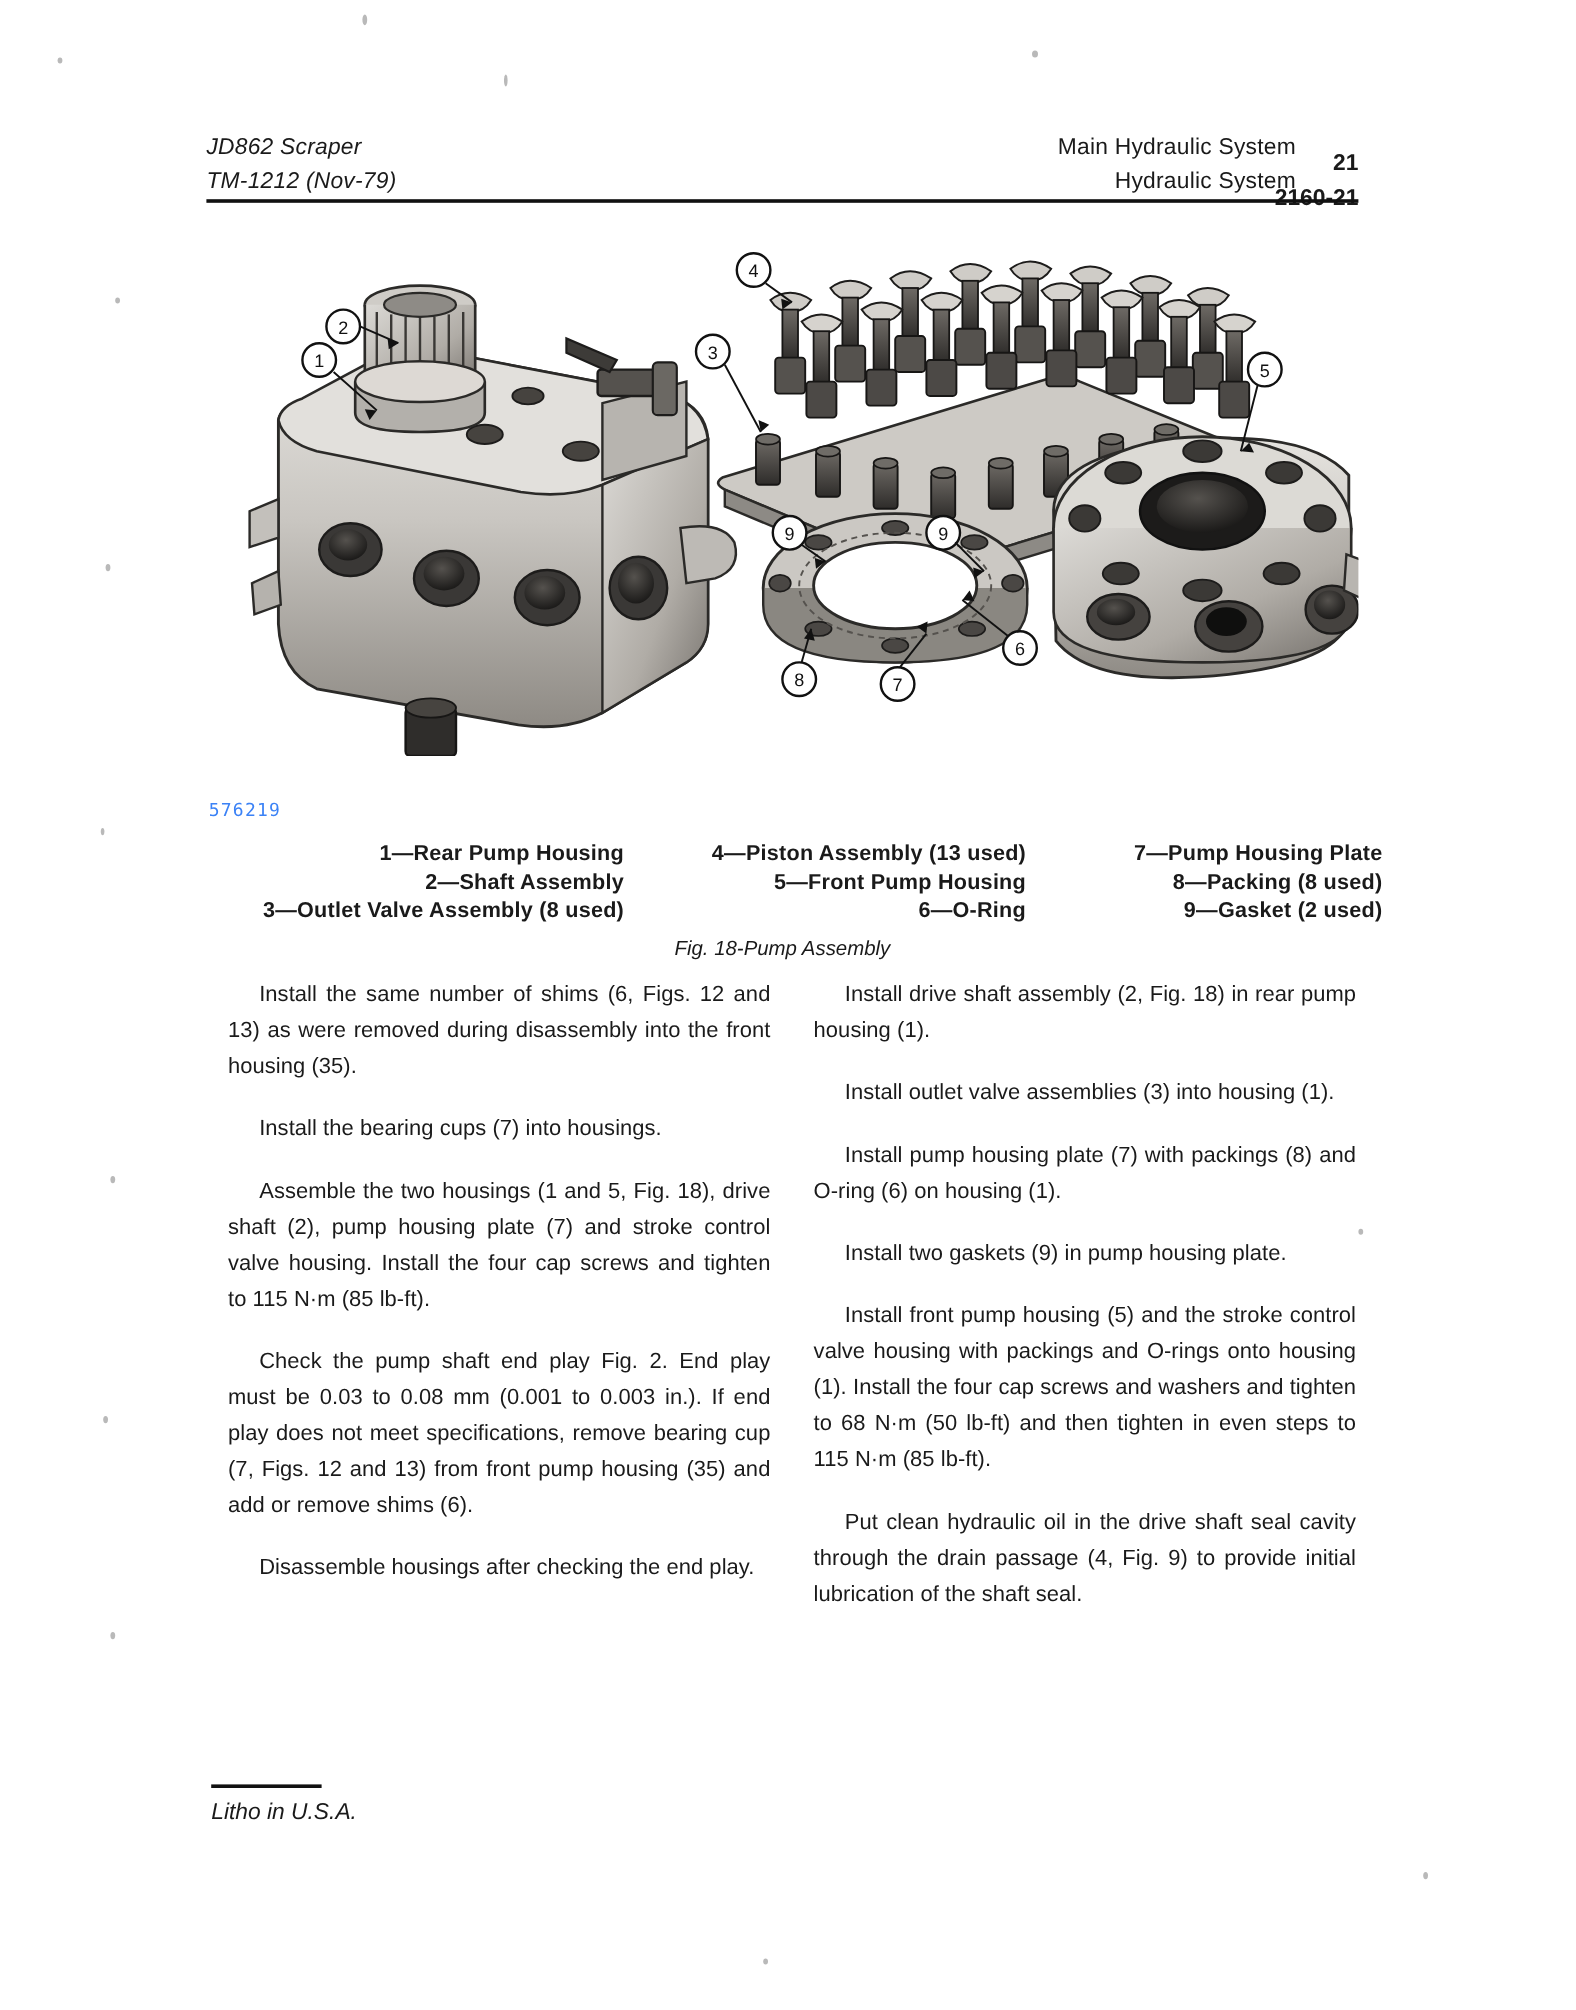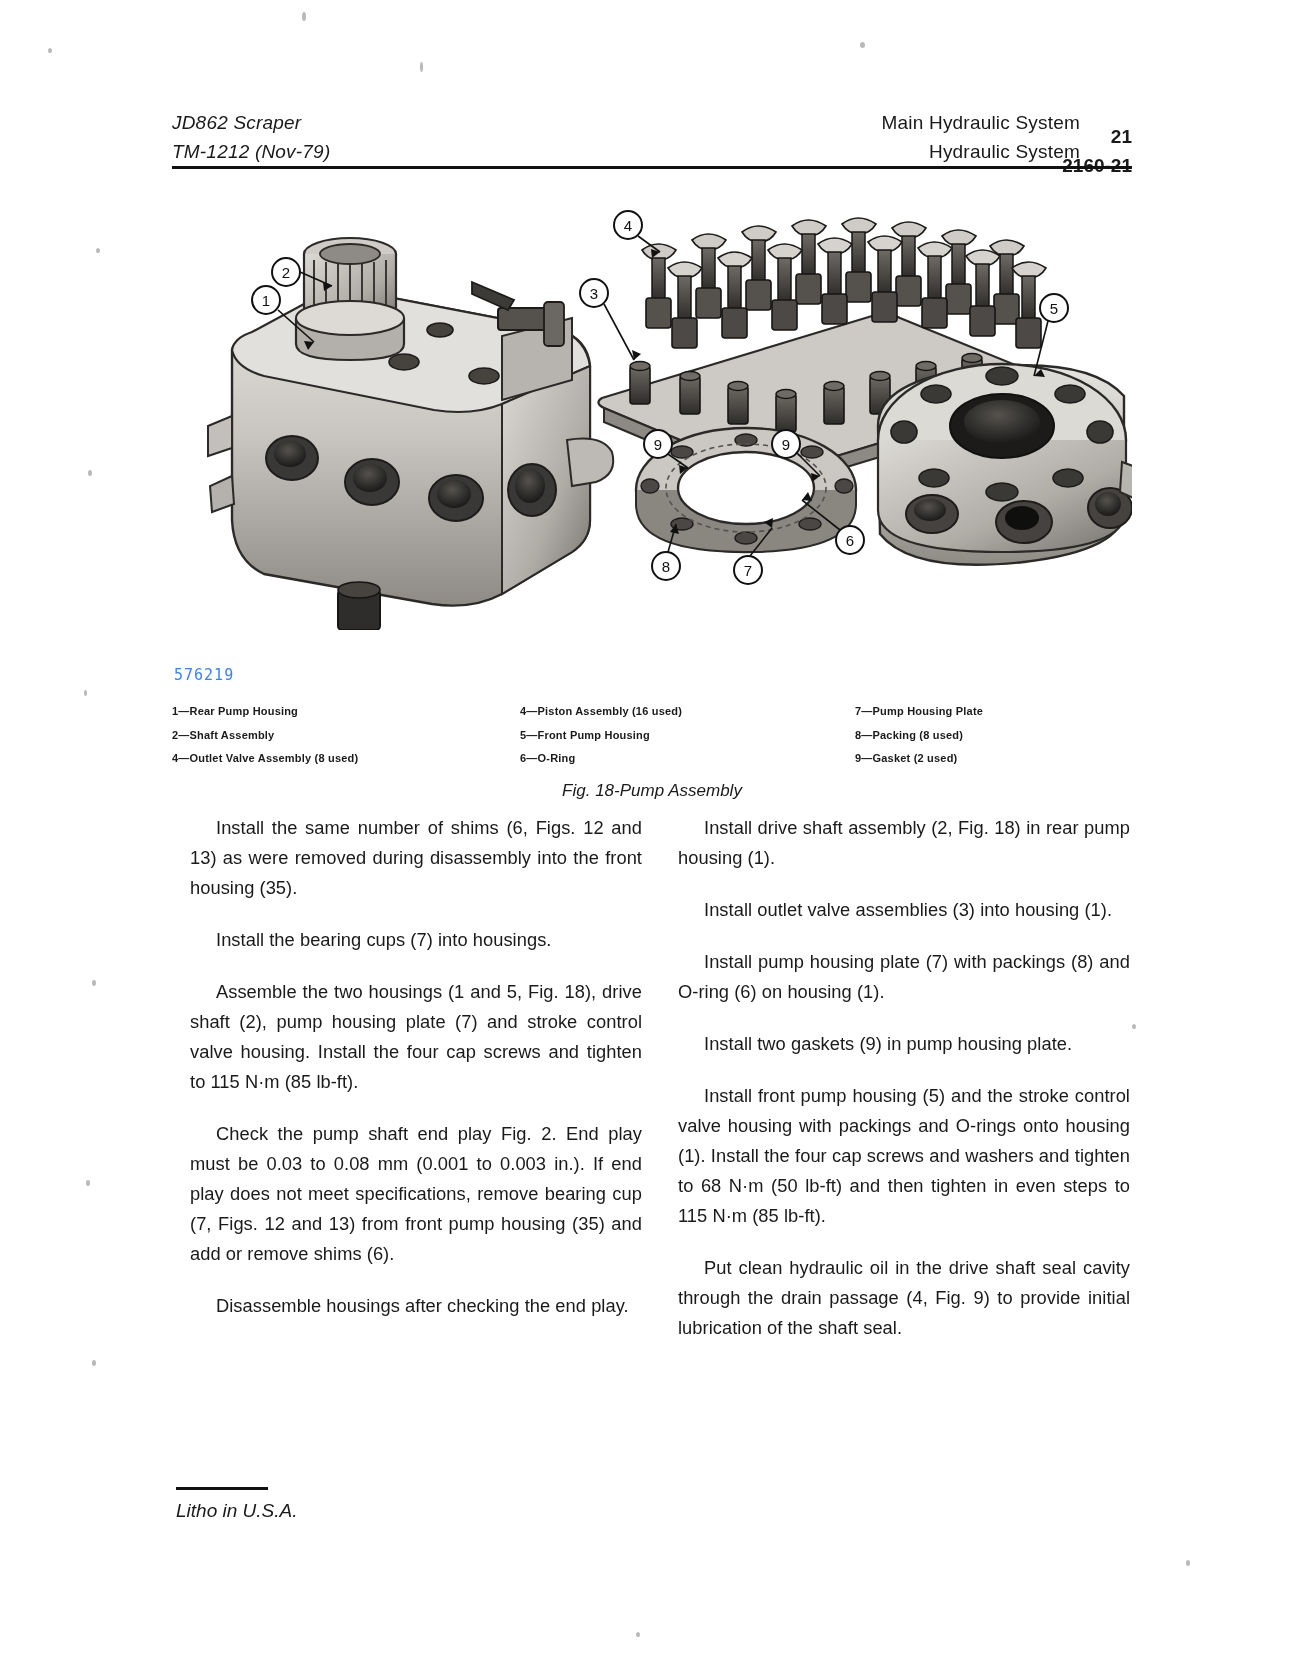--- a/index.html
+++ b/index.html
@@ -90,25 +90,26 @@
     position: absolute;
     left: 172px; top: 700px;
     width: 980px;
     display: flex;
   }
   .legend-col { }
   .legend-col.c1 { width: 348px; }
   .legend-col.c2 { width: 335px; }
   .legend-col.c3 { width: 297px; }
   .legend-item {
-    font-size: 11px;
+    font-size: 18px;
     font-weight: bold;
     line-height: 23.5px;
     letter-spacing: 0.2px;
     white-space: nowrap;
+    text-align: right;
   }
 
   .fig-caption {
     position: absolute;
     left: 172px; top: 781px;
     width: 960px;
     text-align: center;
     font-style: italic;
     font-size: 17px;
   }
@@ -472,24 +473,24 @@
       </g>
     </svg>
   </div>
 
   <div class="fig-id">576219</div>
 
   <div class="legend">
     <div class="legend-col c1">
       <div class="legend-item">1—Rear Pump Housing</div>
       <div class="legend-item">2—Shaft Assembly</div>
-      <div class="legend-item">4—Outlet Valve Assembly (8 used)</div>
+      <div class="legend-item">3—Outlet Valve Assembly (8 used)</div>
     </div>
     <div class="legend-col c2">
-      <div class="legend-item">4—Piston Assembly (16 used)</div>
+      <div class="legend-item">4—Piston Assembly (13 used)</div>
       <div class="legend-item">5—Front Pump Housing</div>
       <div class="legend-item">6—O-Ring</div>
     </div>
     <div class="legend-col c3">
       <div class="legend-item">7—Pump Housing Plate</div>
       <div class="legend-item">8—Packing (8 used)</div>
       <div class="legend-item">9—Gasket (2 used)</div>
     </div>
   </div>
 

